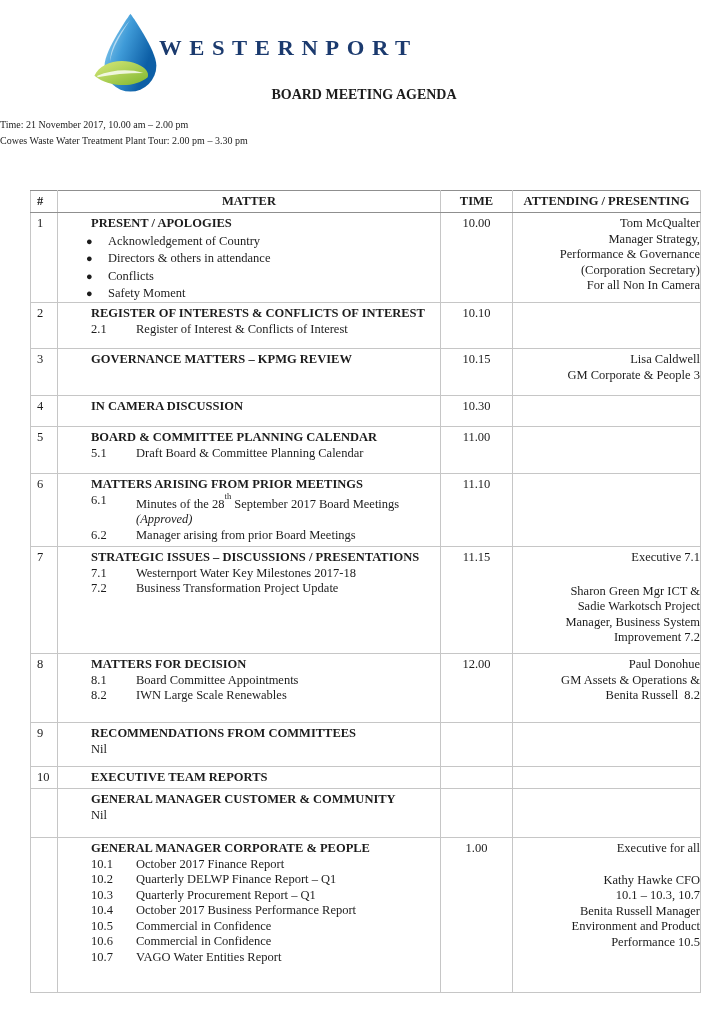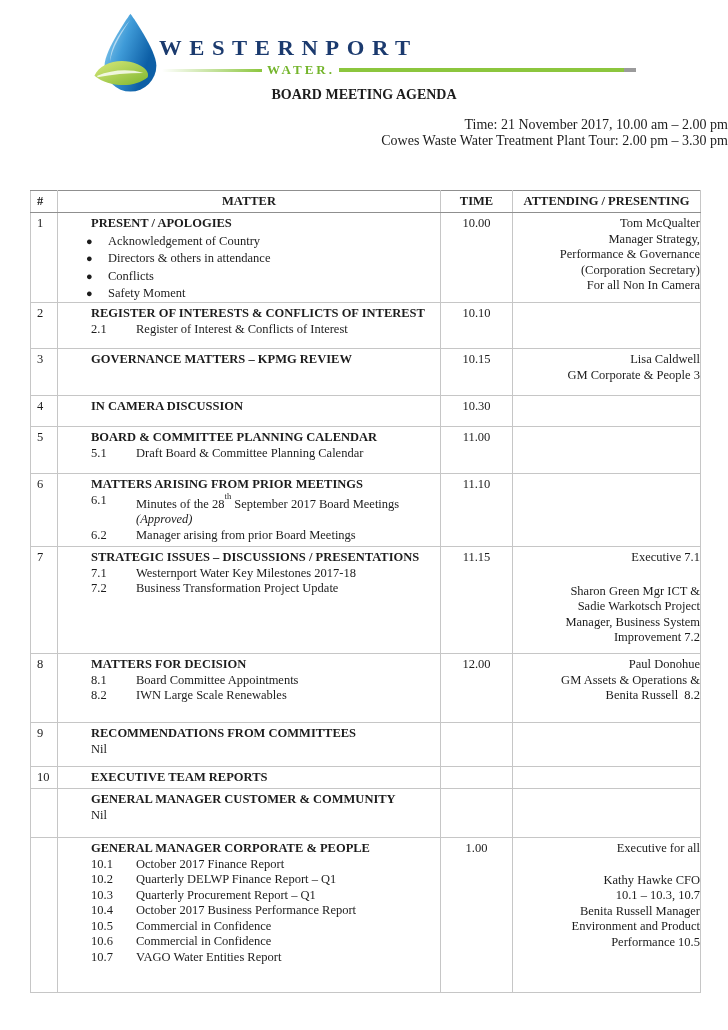--- a/index.html
+++ b/index.html
@@ -17,22 +17,22 @@
     white-space:nowrap;
   }
   .brand-sub { position:absolute; left:69px; top:52px; display:flex; align-items:center; }
   .rule-left  { width:100px; height:3px; background:linear-gradient(to right, rgba(140,198,62,0), #8cc63e); margin-right:5px; }
   .brand-water { font-size:13px; font-weight:bold; color:#74b52c; letter-spacing:3px; white-space:nowrap; }
   .rule-right { width:297px; height:4px; margin-left:4px;
     background:linear-gradient(to right, #8cc63e 0 96%, #9b9b9b 96% 100%); }
   
   .doc-title { position:absolute; top:87px; left:0; width:100%; text-align:center;
     font-size:14px; font-weight:bold; }
-  .doc-details { position:absolute; top:117px; left:0; width:100%; text-align:right;
-    font-size:14px; line-height:15.6px; }
+  .doc-details { position:absolute; top:117px; left:0; width:100%; text-align:left;
+    font-size:10px; line-height:15.6px; }
   .italic { font-style:italic; }
   
   table.agenda {
     position:absolute; left:30px; top:190px; width:670px;
     border-collapse:collapse; table-layout:fixed;
     font-size:12.5px; line-height:15.5px;
   }
   .agenda td { border:1px solid #c6c6c6; vertical-align:top; padding:3px 0 0 0; }
   .agenda thead td {
     height:21px; padding:0; font-weight:bold; text-align:center; vertical-align:middle;
@@ -77,25 +77,20 @@
           <stop offset="0" stop-color="#d9e97c"></stop>
           <stop offset="1" stop-color="#7fb62e"></stop>
         </linearGradient>
       </defs>
       <path d="M52 2 C52 2 16 52 16 74 A36 36 0 0 0 88 74 C88 52 52 2 52 2 Z" fill="url(#dropGrad)"></path>
       <path d="M52 10 C40 28 26 50 24 68 C24 44 44 20 52 10 Z" fill="#ffffff" opacity="0.55"></path>
       <path d="M2 88 C10 70 38 62 62 72 C74 77 78 84 76 90 C60 104 24 106 2 88 Z" fill="url(#leafGrad)"></path>
       <path d="M6 88 C26 80 48 78 70 84 C48 84 26 86 6 90 Z" fill="#ffffff" opacity="0.8"></path>
     </svg>
     <div class="brand-name">WESTERNPORT</div>
-    <div class="brand-sub">
-      <span class="rule-left"></span>
-      <span class="brand-water">WATER.</span>
-      <span class="rule-right"></span>
-    </div>
   </div>
 
   <div class="doc-title">BOARD MEETING AGENDA</div>
   <div class="doc-details">
     <div>Time: 21 November 2017, 10.00 am – 2.00 pm</div>
     <div>Cowes Waste Water Treatment Plant Tour: 2.00 pm – 3.30 pm</div>
   </div>
 
   <table class="agenda">
     <colgroup>

